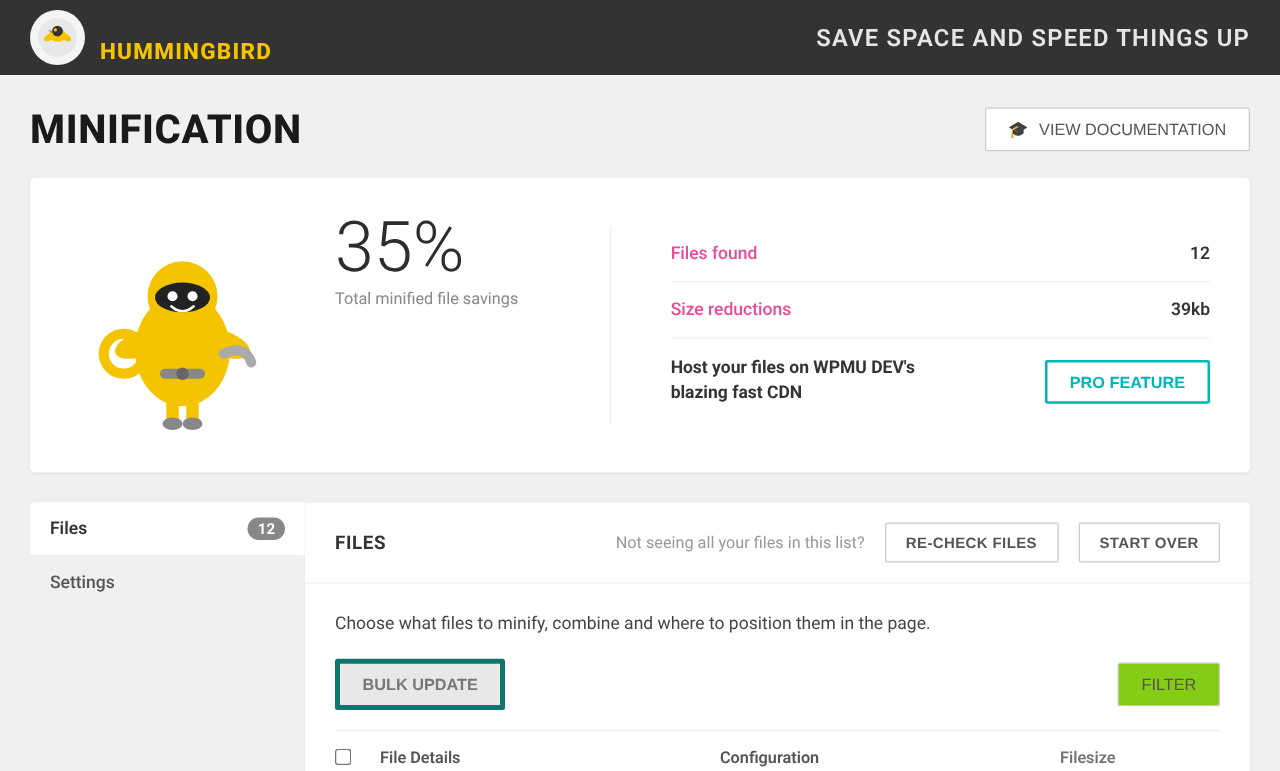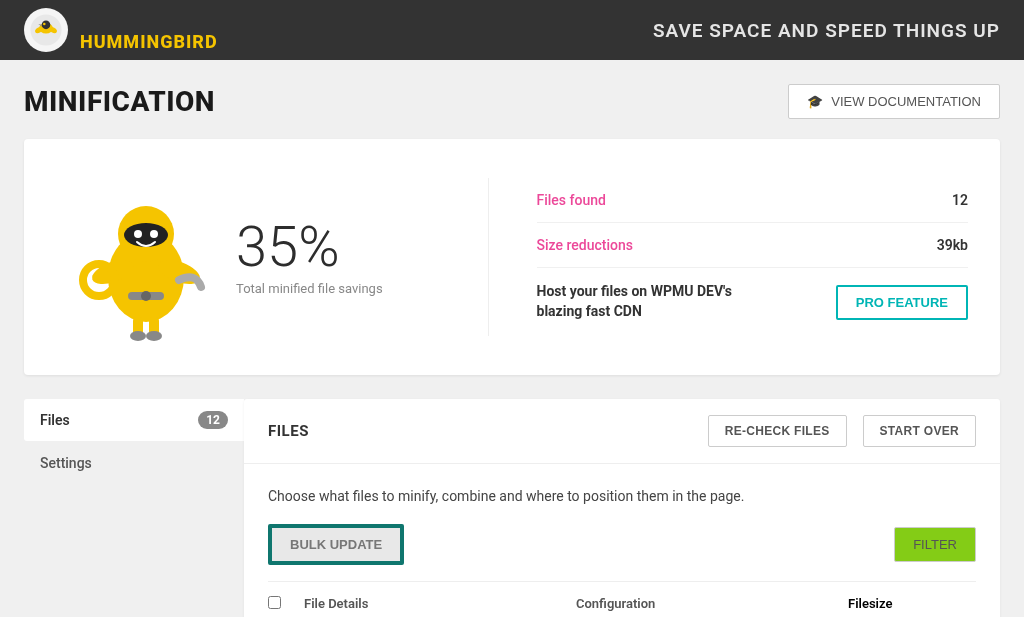--- a/index.html
+++ b/index.html
@@ -49,21 +49,21 @@
     }
 
     
     .page-title-row {
       display: flex;
       align-items: center;
       justify-content: space-between;
       margin-bottom: 20px;
     }
     .page-title {
-      font-size: 28px;
+      font-size: 32px;
       font-weight: 800;
       color: #1a1a1a;
       letter-spacing: 0.5px;
     }
     .view-docs-btn {
       border: 1px solid #cccccc;
       background: #ffffff;
       padding: 9px 18px;
       font-size: 13px;
       color: #555;
@@ -80,21 +80,21 @@
       border-radius: 4px;
       padding: 28px 32px;
       display: flex;
       align-items: center;
       gap: 0;
       margin-bottom: 24px;
       box-shadow: 0 1px 3px rgba(0,0,0,0.08);
     }
     .stats-card-left {
       display: flex;
-      align-items: center;
+      gap: 32px;
       flex: 1;
     }
     .mascot-area {
       width: 180px;
       height: 180px;
       display: flex;
       align-items: center;
       justify-content: center;
       flex-shrink: 0;
     }
@@ -315,21 +315,21 @@
     .table-col-config {
       flex: 2;
       font-size: 13px;
       font-weight: 600;
       color: #555;
     }
     .table-col-filesize {
       flex: 1;
       font-size: 13px;
       font-weight: 600;
-      color: #000000;
+      color: #737373;
     }
   </style>
 </head>
 <body>
 
 <header class="header">
   <div class="header-logo">
     <div class="logo-icon">
       <svg viewBox="0 0 44 44" xmlns="http://www.w3.org/2000/svg">
         <circle cx="22" cy="22" r="22" fill="#f5f5f5"></circle>
@@ -425,20 +425,21 @@
         <span class="nav-badge">12</span>
       </div>
       <div class="nav-item">
         <span>Settings</span>
       </div>
     </nav>
 
     <div class="files-panel">
       <div class="files-header">
         <span class="files-title">FILES</span>
+        <span class="files-hint">Not seeing all your files in this list?</span>
         <button class="recheck-btn">RE-CHECK FILES</button>
         <button class="start-over-btn">START OVER</button>
       </div>
       <div class="files-body">
         <p class="files-description">Choose what files to minify, combine and where to position them in the page.</p>
         <div class="files-actions">
           <button class="bulk-update-btn">BULK UPDATE</button>
           <button class="filter-btn">FILTER</button>
         </div>
         <div class="table-header">

